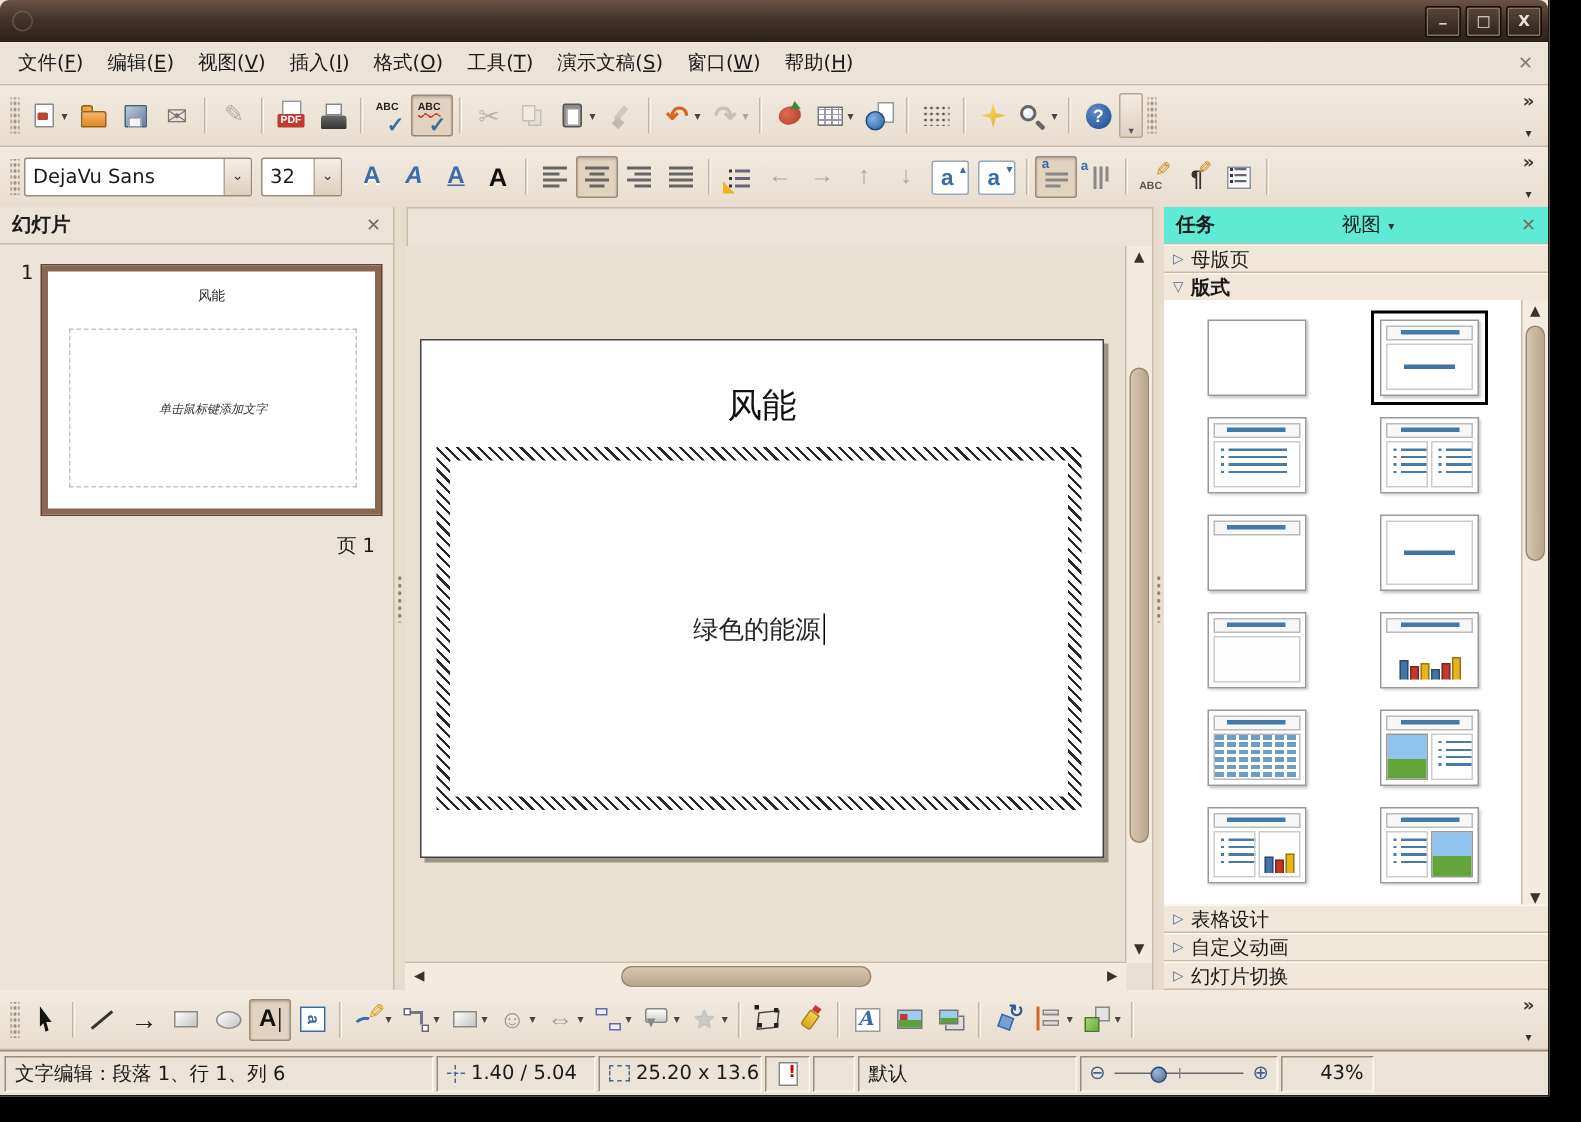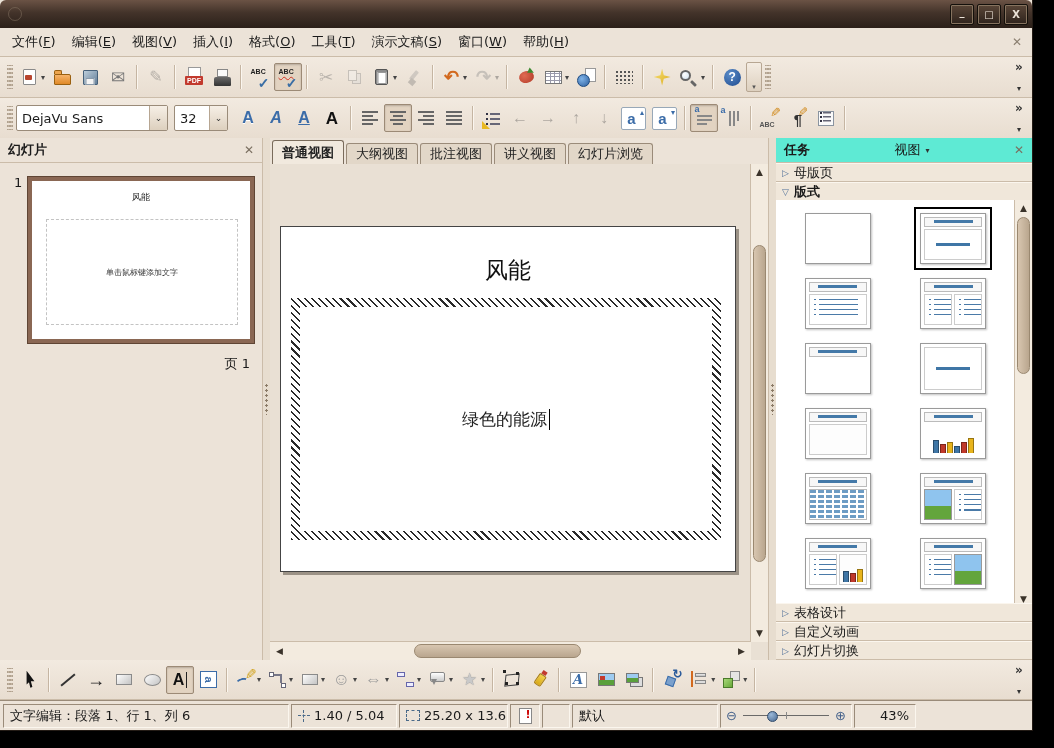--- a/index.html
+++ b/index.html
@@ -219,21 +219,21 @@
   .slides-panel{position:absolute;left:0;top:0;width:262px;height:522px;background:#ece3d8;}
   .panel-header{height:24px;display:flex;align-items:center;padding:0 8px;border-bottom:1px solid #cbbca9;}
   .panel-header .ph-title{font-weight:bold;}
   .ph-close{margin-left:auto;color:#7a6f60;font-weight:bold;font-size:12px;}
   .slides-content{position:relative;height:498px;}
   .slide-number{position:absolute;left:14px;top:12px;font-size:13px;}
   .thumb-sel{position:absolute;left:28px;top:14px;width:218px;height:158px;background:#fff;
              border:4px solid #8a6753;box-shadow:0 0 0 1px #5f4534;}
   .thumb-title{position:absolute;top:10px;left:0;right:0;text-align:center;font-size:9px;color:#222;}
   .thumb-placeholder{position:absolute;left:14px;right:12px;top:38px;height:104px;border:1px dashed #c3c3c3;
-             display:flex;align-items:center;justify-content:center;font-size:8px;color:#333;}
+             display:flex;align-items:center;justify-content:center;font-size:8px;color:#333;font-style:italic;}
   .page-label{position:absolute;right:12px;top:192px;font-size:13px;}
   
   .center{position:absolute;left:270px;top:0;width:498px;height:522px;}
   .tabs{height:26px;display:flex;align-items:flex-end;background:#ece3d8;border-bottom:1px solid #9a8b79;padding-left:2px;}
   .tab{height:20px;padding:0 9px;display:flex;align-items:center;font-size:13px;color:#222;background:#e2d7c8;
        border:1px solid #9a8b79;border-bottom:none;border-radius:3px 3px 0 0;margin-right:2px;white-space:nowrap;}
   .tab.active{height:24px;background:#f1e9de;font-weight:bold;margin-bottom:-1px;border-color:#7a6c5c;}
   .docarea{position:absolute;left:0;top:26px;right:0;bottom:0;background:#e9e0d4;}
   .canvas-slide{position:absolute;left:10px;top:62px;width:454px;height:344px;background:#fff;
        border:1px solid #444;box-shadow:3px 3px 0 rgba(60,50,40,.45);}
@@ -525,27 +525,20 @@
           <div class="thumb-title">风能</div>
           <div class="thumb-placeholder">单击鼠标键添加文字</div>
         </div>
         <span class="page-label">页 1</span>
       </div>
     </div>
 
     <div class="vsplit s1"></div>
 
     <div class="center">
-      <div class="tabs" id="view-tabs">
-          <span class="tab active">普通视图</span>
-          <span class="tab">大纲视图</span>
-          <span class="tab">批注视图</span>
-          <span class="tab">讲义视图</span>
-          <span class="tab">幻灯片浏览</span>
-        </div>
       <div class="docarea">
         <div class="canvas-slide">
           <div class="canvas-title">风能</div>
           <div class="hatch-frame">
             <div class="hatch-inner">
               <span class="canvas-body-text">
                 <span>绿色的能源</span>
                 <span class="caret"></span>
               </span>
             </div>

